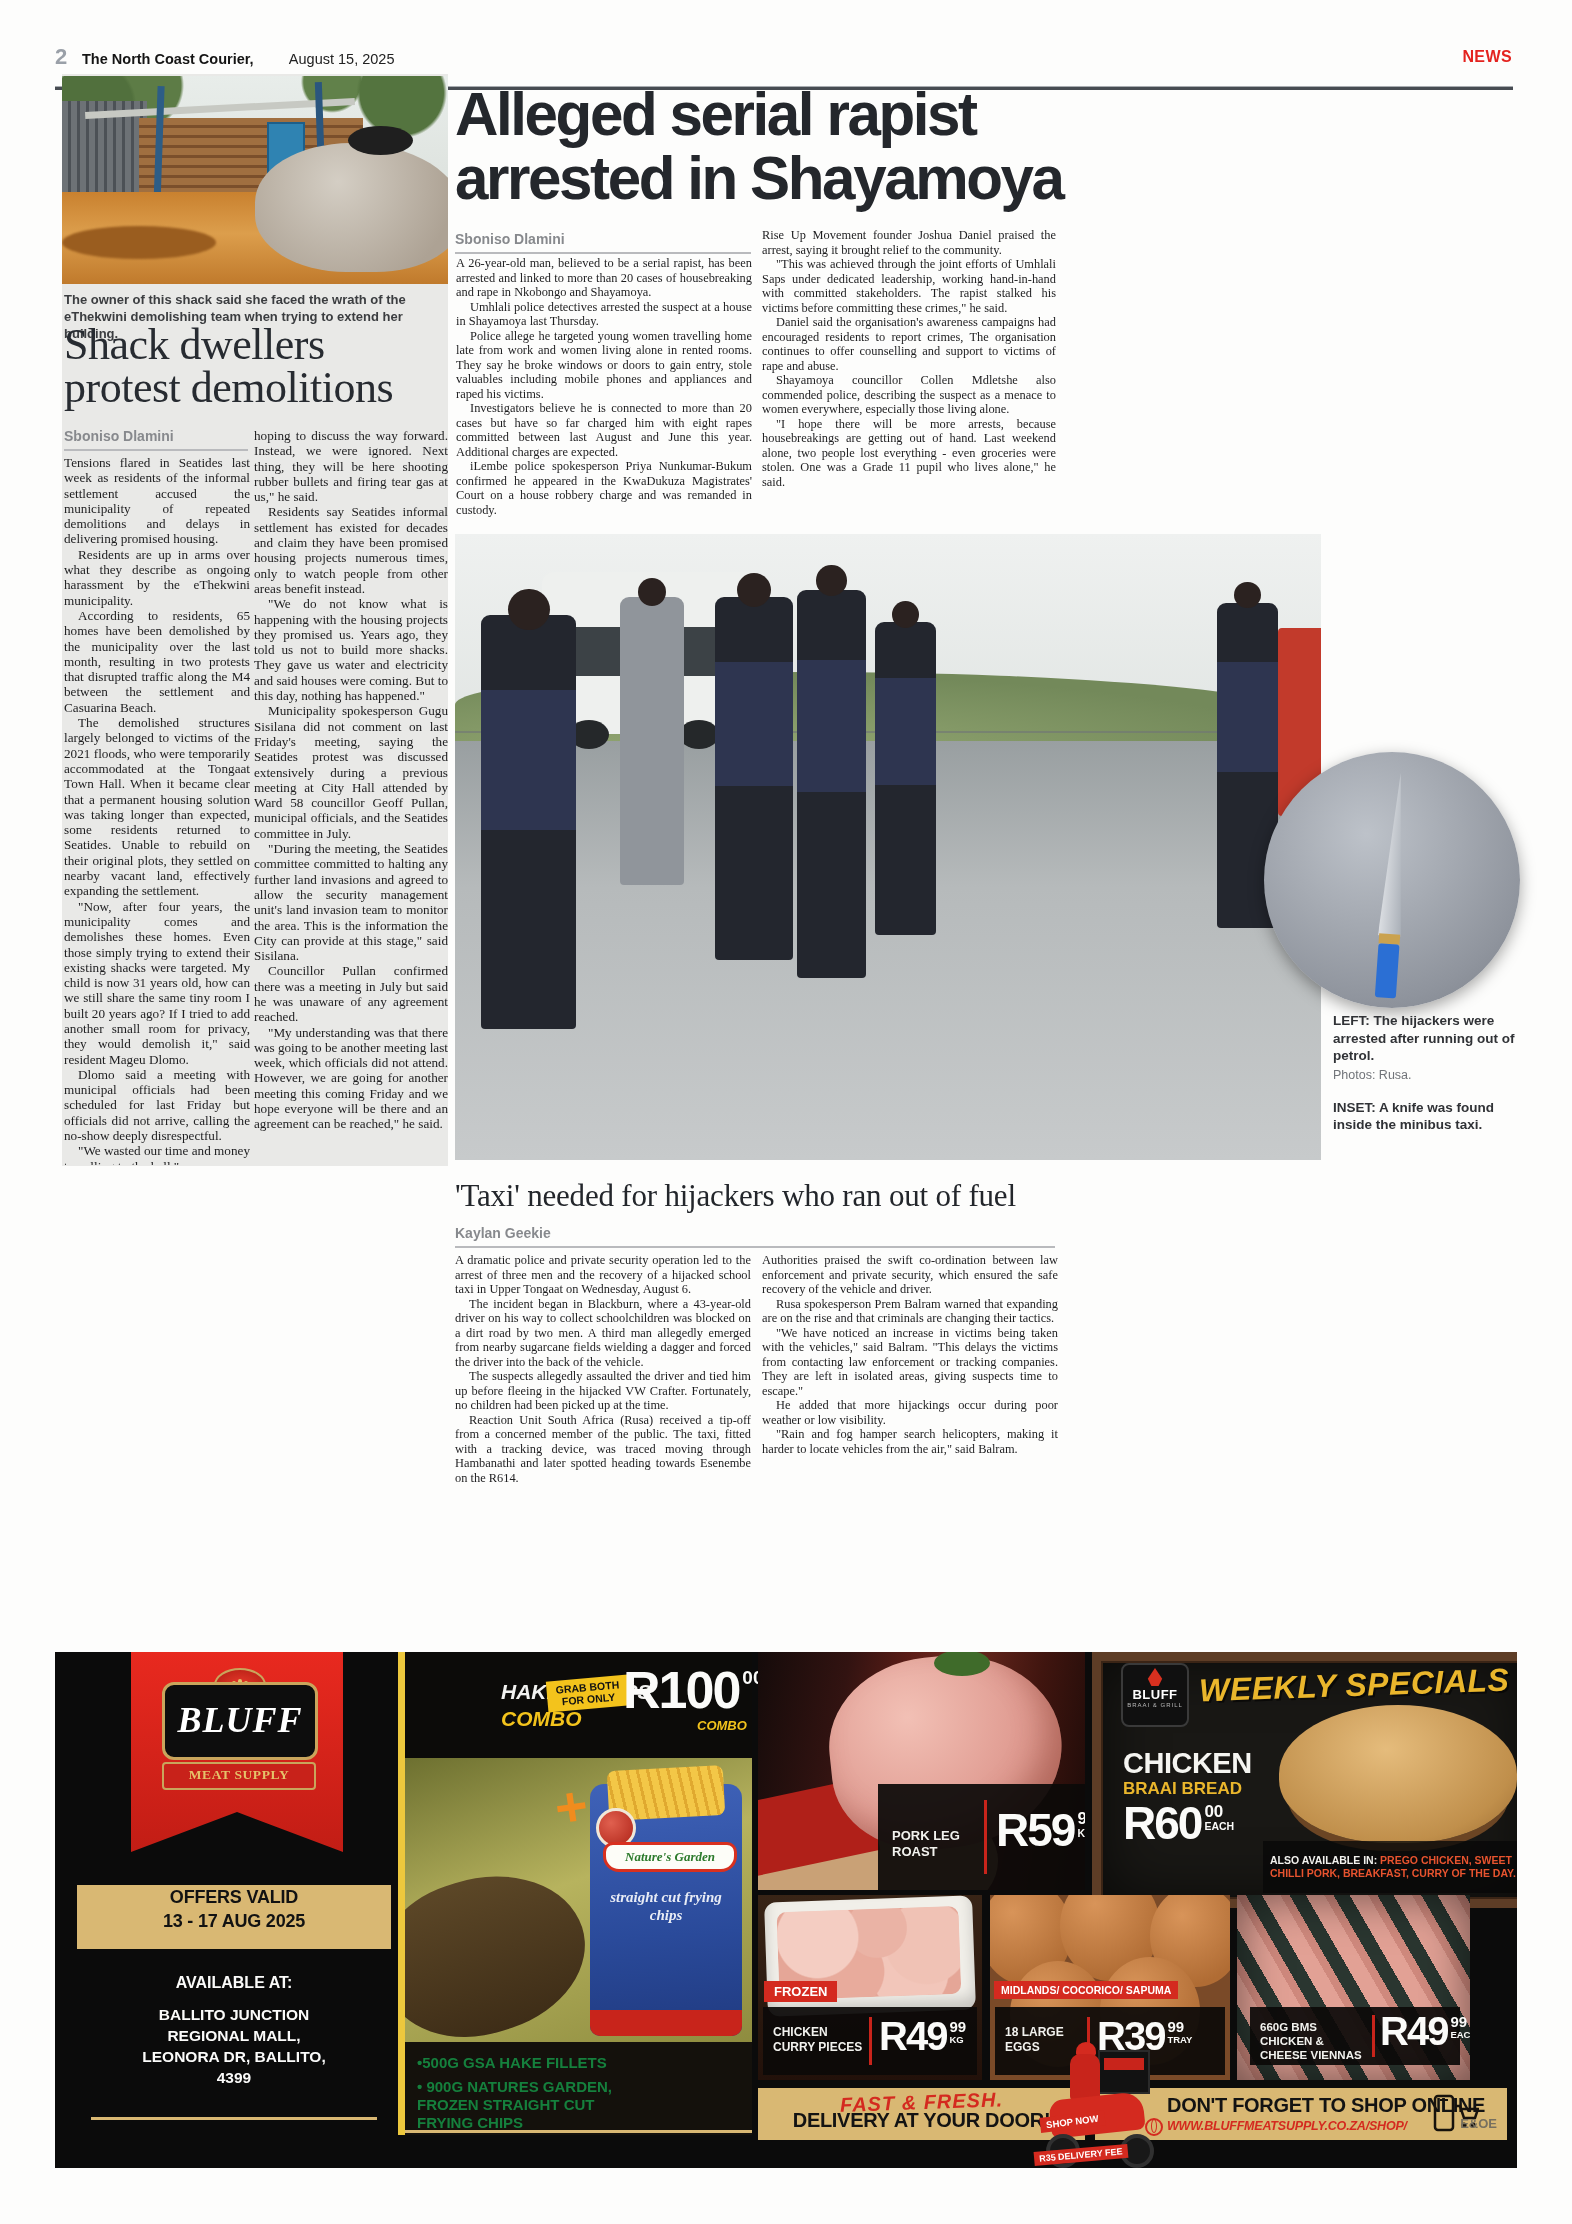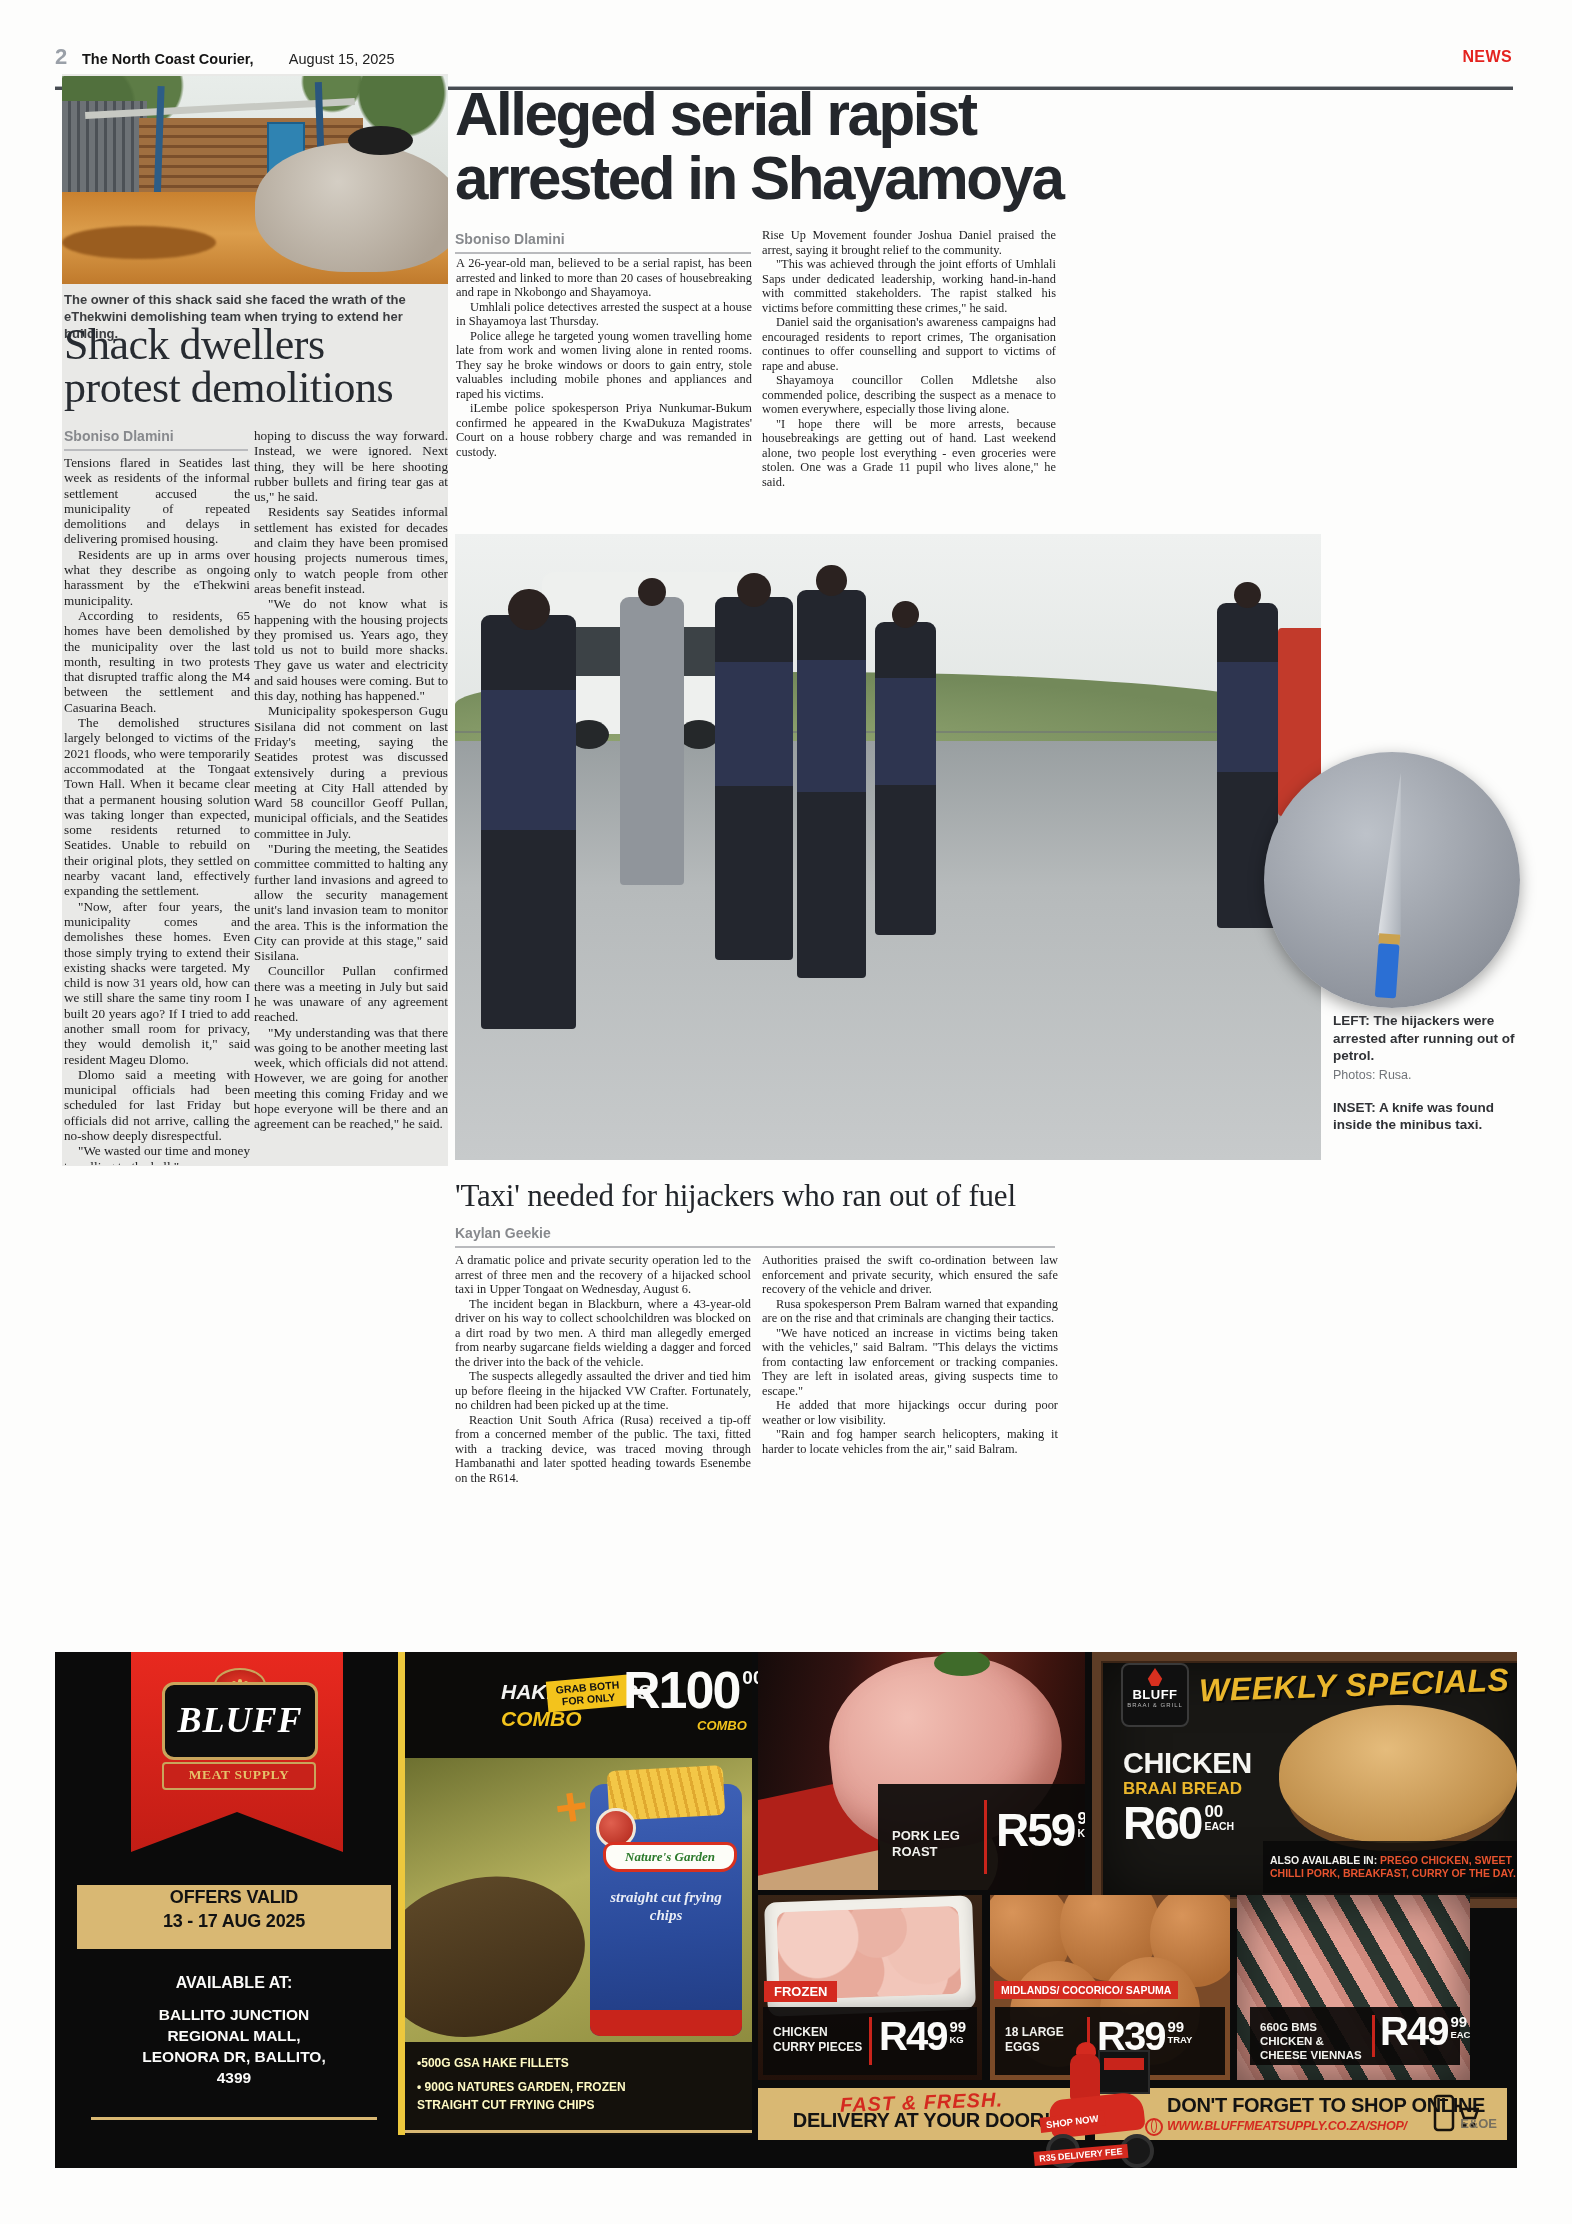--- a/index.html
+++ b/index.html
@@ -143,21 +143,21 @@
     background:repeating-linear-gradient(80deg,#f3c747 0 7px,#e0a92f 7px 10px);transform:rotate(-3deg);}
   .bag-dot{position:absolute;left:6px;top:24px;width:34px;height:34px;border-radius:50%;
     background:radial-gradient(circle at 35% 35%,#e0604f,#b02418);border:3px solid #f0e8d8;}
   .bag-label{position:absolute;left:13px;top:58px;width:124px;padding:4px 2px;background:#fdfdf8;
     border:3px solid #d8301f;border-radius:10px 10px 16px 16px;text-align:center;
     font-family:"Liberation Serif",serif;font-weight:700;font-style:italic;font-size:13px;color:#2c7a2c;}
   .bag-text{position:absolute;left:10px;top:104px;width:132px;text-align:center;
     font-family:"Liberation Serif",serif;font-weight:700;font-style:italic;font-size:15px;line-height:18px;color:#e8ecf5;}
   .bag-stripe{position:absolute;bottom:0;left:0;right:0;height:26px;background:#c8241b;border-radius:0 0 10px 10px;}
   .hk-bullets{left:0;top:390px;width:230px;padding:12px 6px 0 12px;}
-  .hk-bullets p{margin:0 0 6px 0;font-weight:700;font-size:12px;line-height:18px;color:#fef9c3;text-indent:0;}
+  .hk-bullets p{margin:0 0 6px 0;font-weight:700;font-size:15px;line-height:18px;color:#15803d;text-indent:0;}
   .hk-goldline{left:0;top:478px;right:0;height:3px;background:#d9b873;}
 
   .ad-pork{left:703px;top:0;width:327px;height:238px;overflow:hidden;
     background:linear-gradient(100deg,#150b0a,#321311 25%,#5c1d17 42%,#6e2a20 55%,#40150f 78%,#1a0a08);}
   .pk-board{left:-30px;bottom:-46px;width:270px;height:150px;background:#c9a176;border-radius:50%;}
   .pk-cloth{left:-14px;bottom:26px;width:130px;height:74px;background:#b02019;transform:rotate(-12deg);}
   .pk-meat{left:72px;top:4px;width:232px;height:192px;transform:rotate(-6deg);
     background:radial-gradient(circle at 35% 30%,#f2c0b5,#e09c92 55%,#c97f72);
     border-radius:48% 52% 55% 45%;box-shadow:inset -14px -18px 30px rgba(120,40,30,.35);}
   .pk-garnish{left:176px;top:-2px;width:56px;height:26px;background:#3f6b2a;border-radius:50%;}
@@ -310,20 +310,21 @@
 
   <div class="abs main-headline">
     <div>Alleged serial rapist</div>
     <div>arrested in Shayamoya</div>
   </div>
   <div class="abs byline main-byline">Sboniso Dlamini</div>
   <div class="abs bodycol small-col main-col1">
       <p>A 26-year-old man, believed to be a serial rapist, has been arrested and linked to more than 20 cases of housebreaking and rape in Nkobongo and Shayamoya.</p>
       <p>Umhlali police detectives arrested the suspect at a house in Shayamoya last Thursday.</p>
       <p>Police allege he targeted young women travelling home late from work and women living alone in rented rooms. They say he broke windows or doors to gain entry, stole valuables including mobile phones and appliances and raped his victims.</p>
+      <p>Investigators believe he is connected to more than 20 cases but have so far charged him with eight rapes committed between last August and June this year. Additional charges are expected.</p>
       <p>iLembe police spokesperson Priya Nunkumar-Bukum confirmed he appeared in the KwaDukuza Magistrates' Court on a house robbery charge and was remanded in custody.</p>
     </div>
   <div class="abs bodycol small-col main-col2">
       <p>Rise Up Movement founder Joshua Daniel praised the arrest, saying it brought relief to the community.</p>
       <p>"This was achieved through the joint efforts of Umhlali Saps under dedicated leadership, working hand-in-hand with committed stakeholders. The rapist stalked his victims before committing these crimes," he said.</p>
       <p>Daniel said the organisation's awareness campaigns had encouraged residents to report crimes, The organisation continues to offer counselling and support to victims of rape and abuse.</p>
       <p>Shayamoya councillor Collen Mdletshe also commended police, describing the suspect as a menace to women everywhere, especially those living alone.</p>
       <p>"I hope there will be more arrests, because housebreakings are getting out of hand. Last weekend alone, two people lost everything - even groceries were stolen. One was a Grade 11 pupil who lives alone," he said.</p>
     </div>
 

